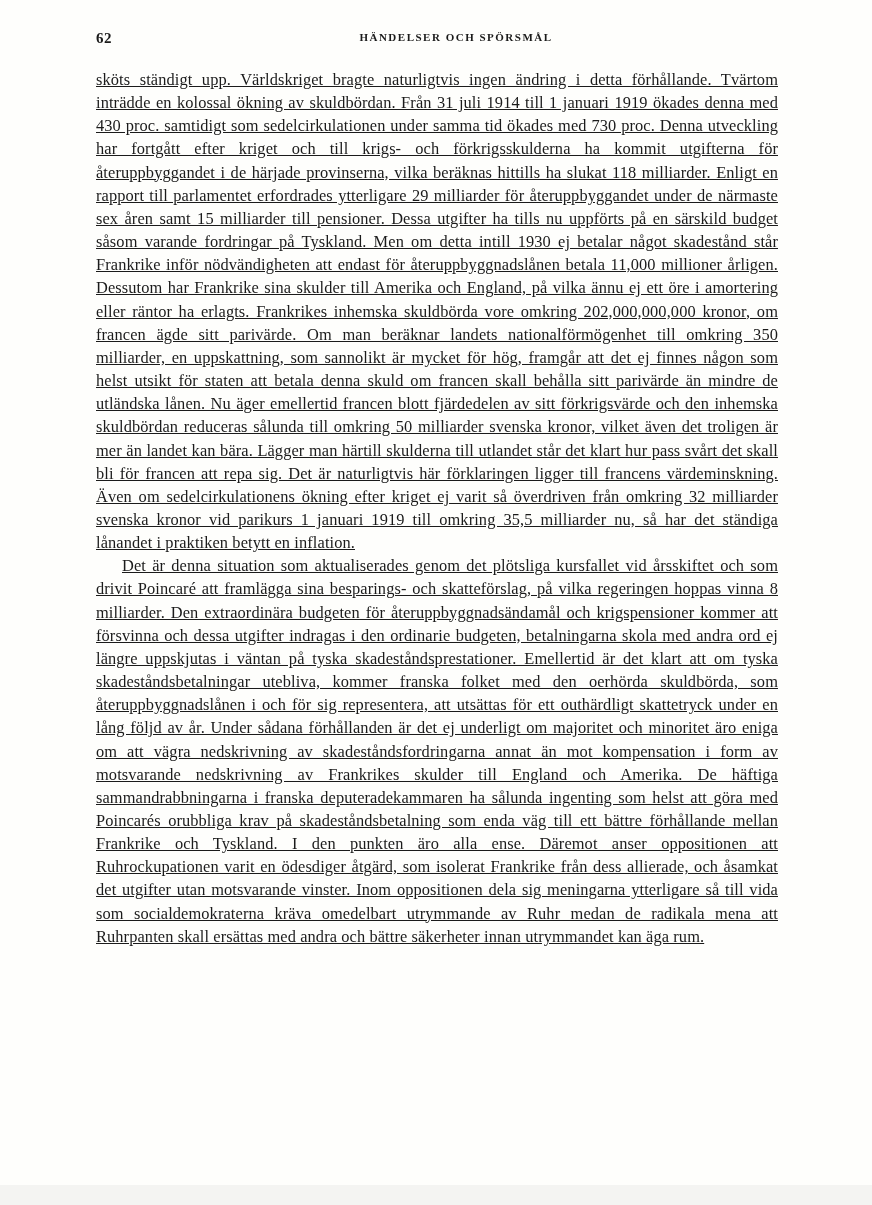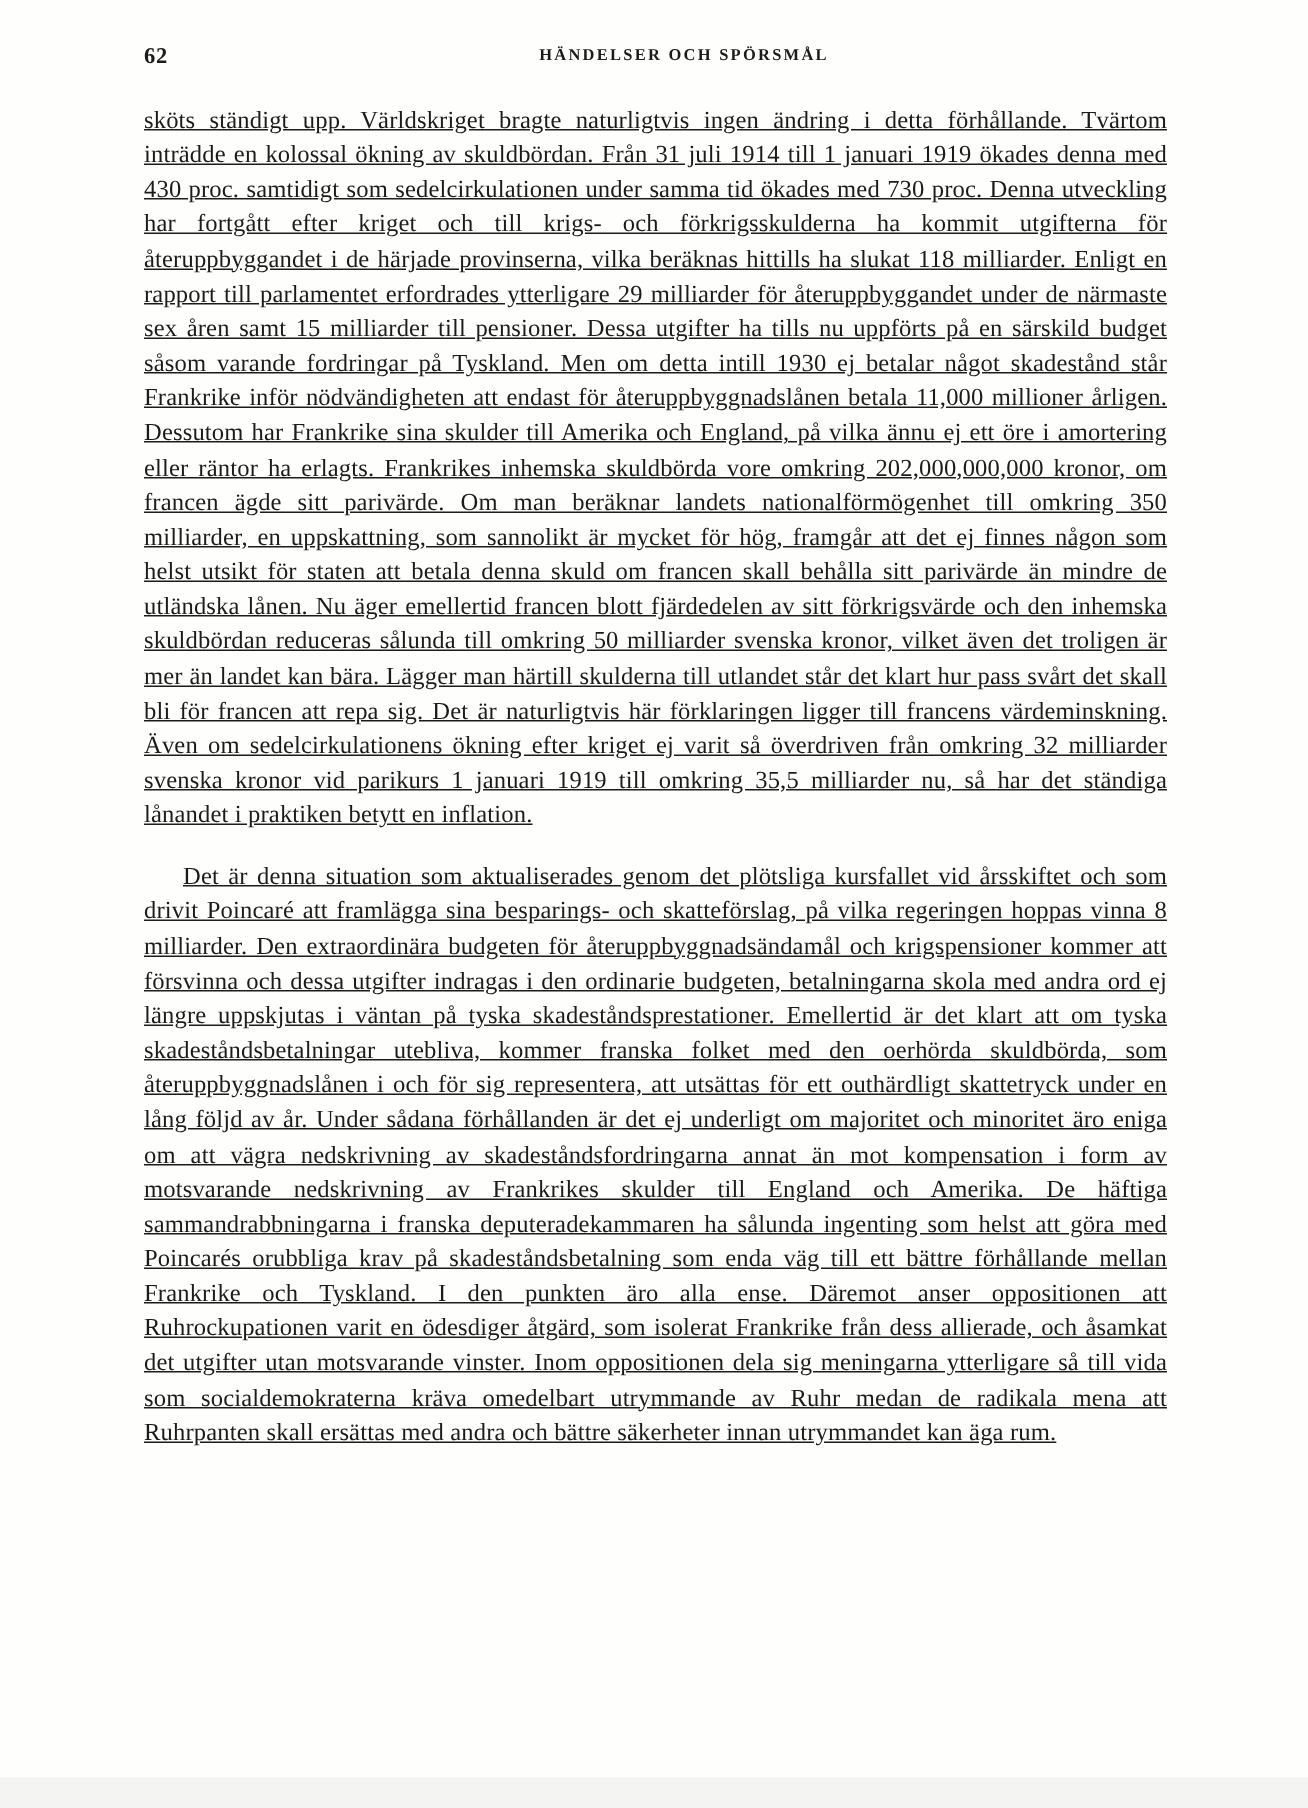--- a/index.html
+++ b/index.html
@@ -52,21 +52,20 @@
   .text-block p {
     margin: 0;
     font-size: 16.4px;
     line-height: 23.15px;
     text-align: justify;
     letter-spacing: 0.1px;
     text-decoration: underline;
   }
   .text-block p.indented {
     text-indent: 26px;
-    margin-top: 18px;
   }
 </style>
 </head>
 <body>
 
 <div class="page">
 
   <div class="page-header">
     <span class="page-number">62</span>
     <span class="running-head">HÄNDELSER OCH SPÖRSMÅL</span>

